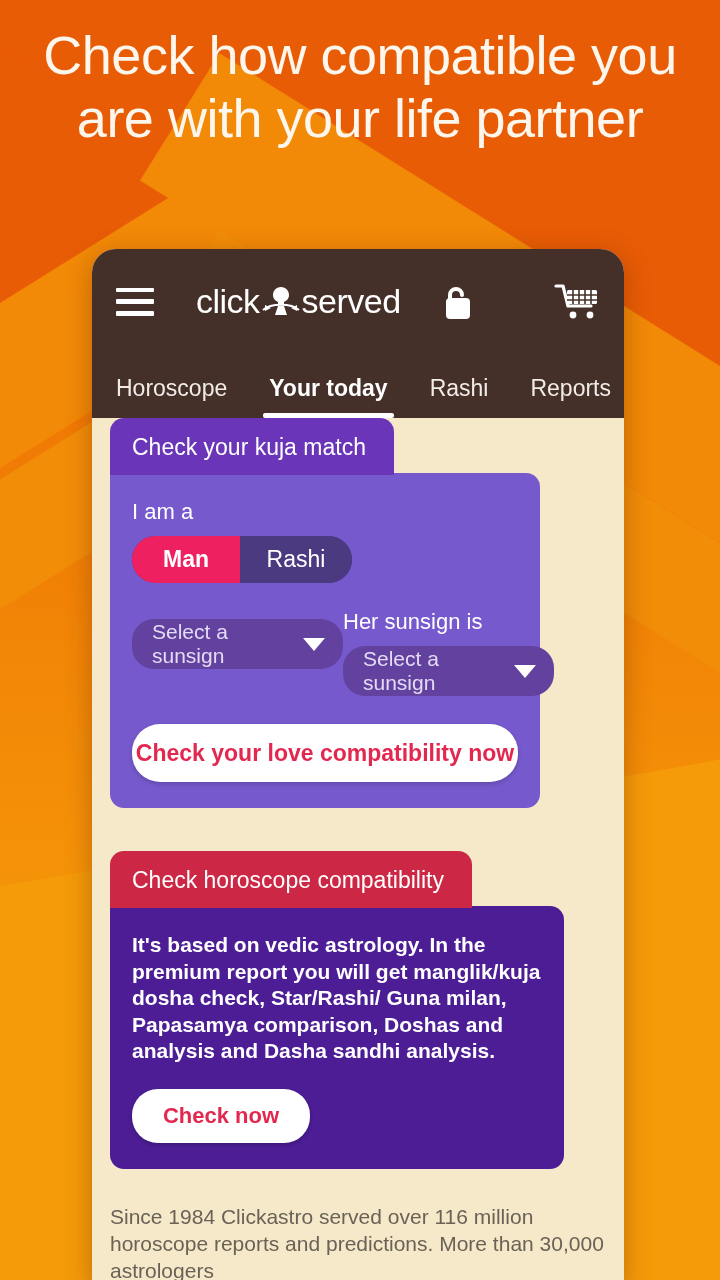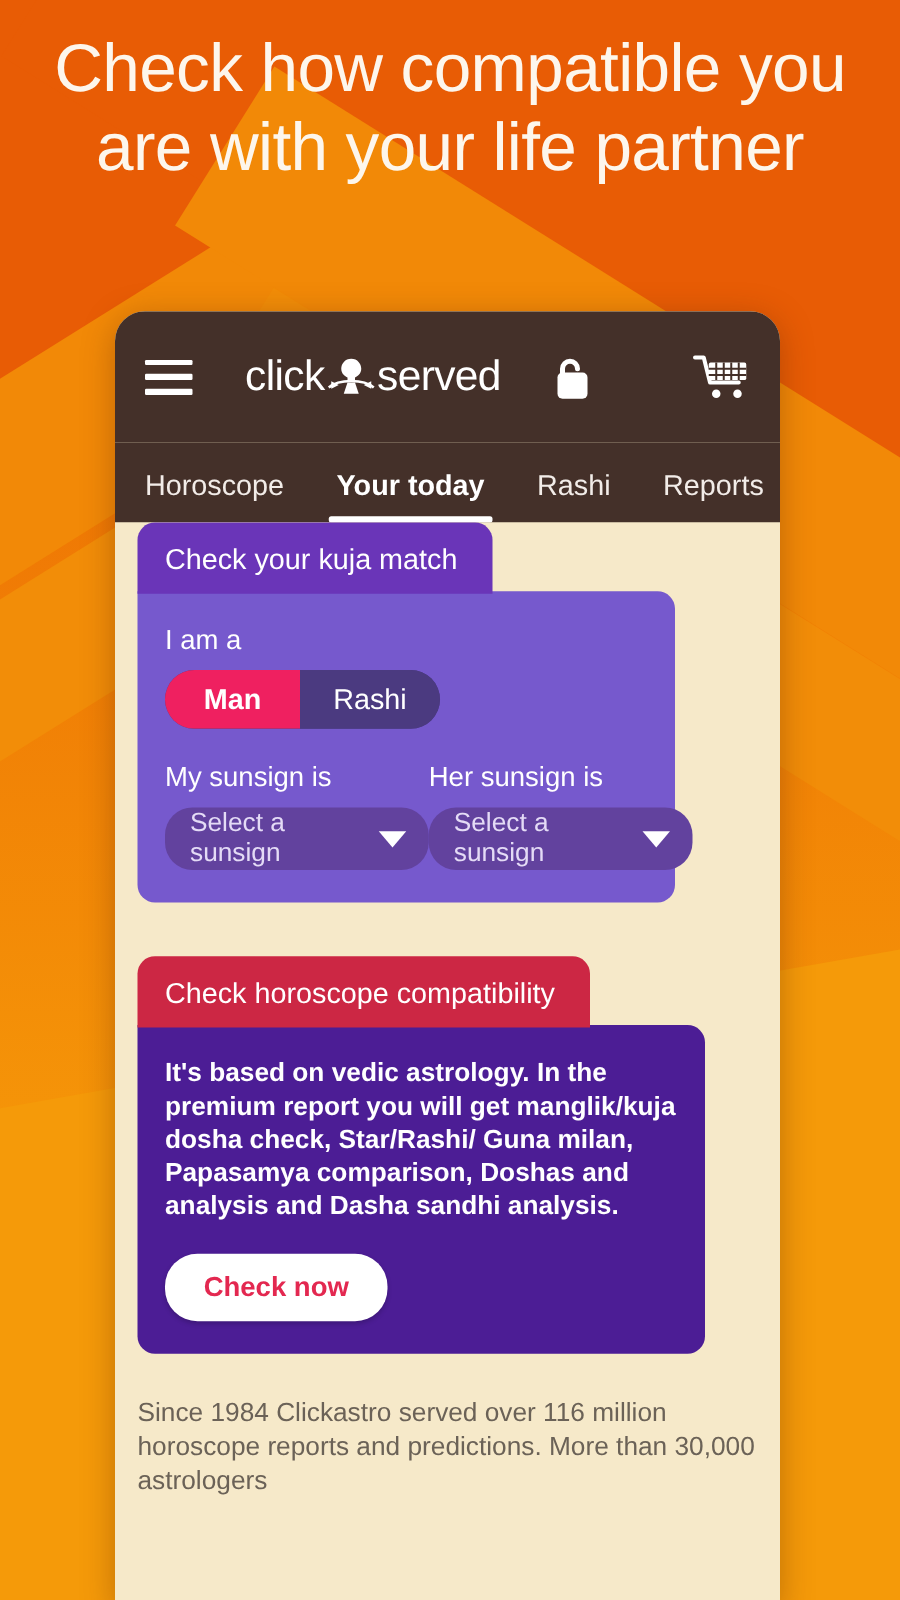--- a/index.html
+++ b/index.html
@@ -192,35 +192,35 @@
       <div class="card-body">
 
         <div class="field-label">I am a</div>
         <div class="toggle">
           <div class="seg-man">Man</div>
           <div class="seg-woman">Rashi</div>
         </div>
 
         <div class="row2">
           <div class="col">
-            <div class="field-label">My sunsign is</div>
             <div class="select">
               <span>Select a sunsign</span>
               <span class="caret"></span>
             </div>
           </div>
           <div class="col">
             <div class="field-label">Her sunsign is</div>
             <div class="select">
               <span>Select a sunsign</span>
               <span class="caret"></span>
             </div>
           </div>
         </div>
 
+        <div class="cta-white">Check your love compatibility now</div>
       </div>
     </div>
 
     <div class="card red">
       <div class="card-tab">Check horoscope compatibility</div>
       <div class="card-body">
         <div class="red-text">It's based on vedic astrology. In the premium report you will get manglik/kuja dosha check, Star/Rashi/ Guna milan, Papasamya comparison, Doshas and analysis and Dasha sandhi analysis.</div>
         <div class="btn-check-now">Check now</div>
       </div>
     </div>

